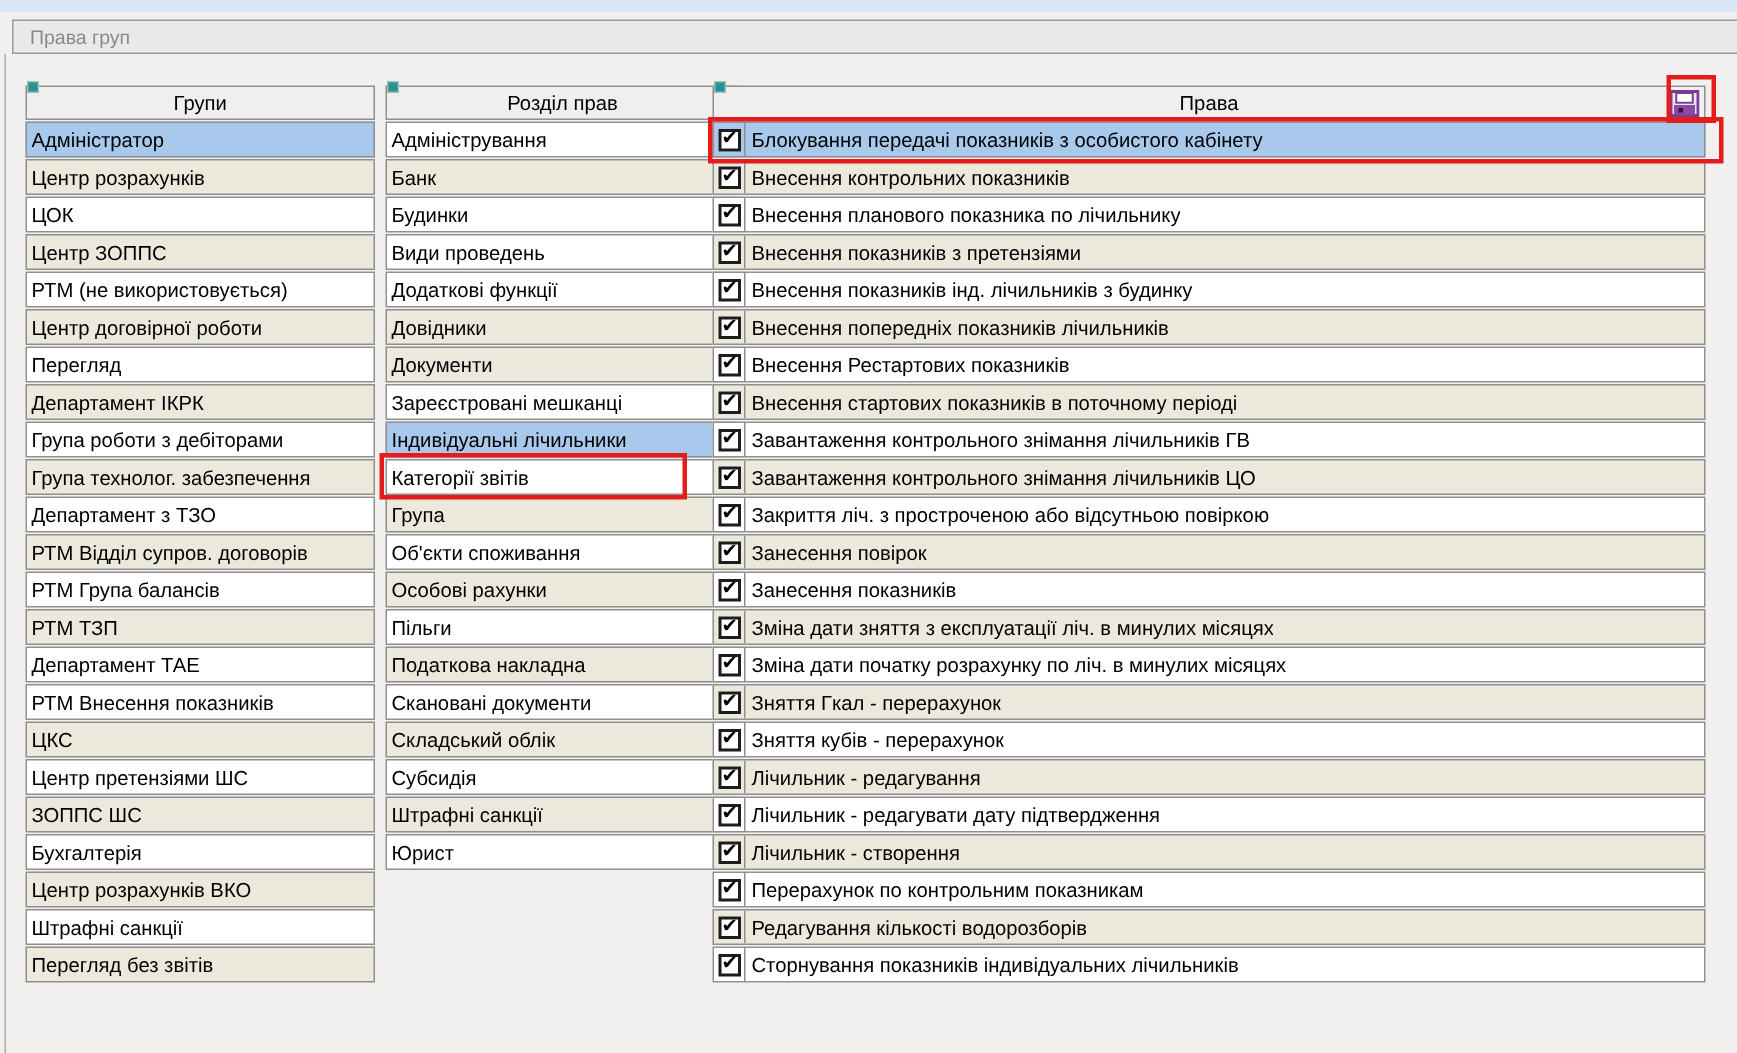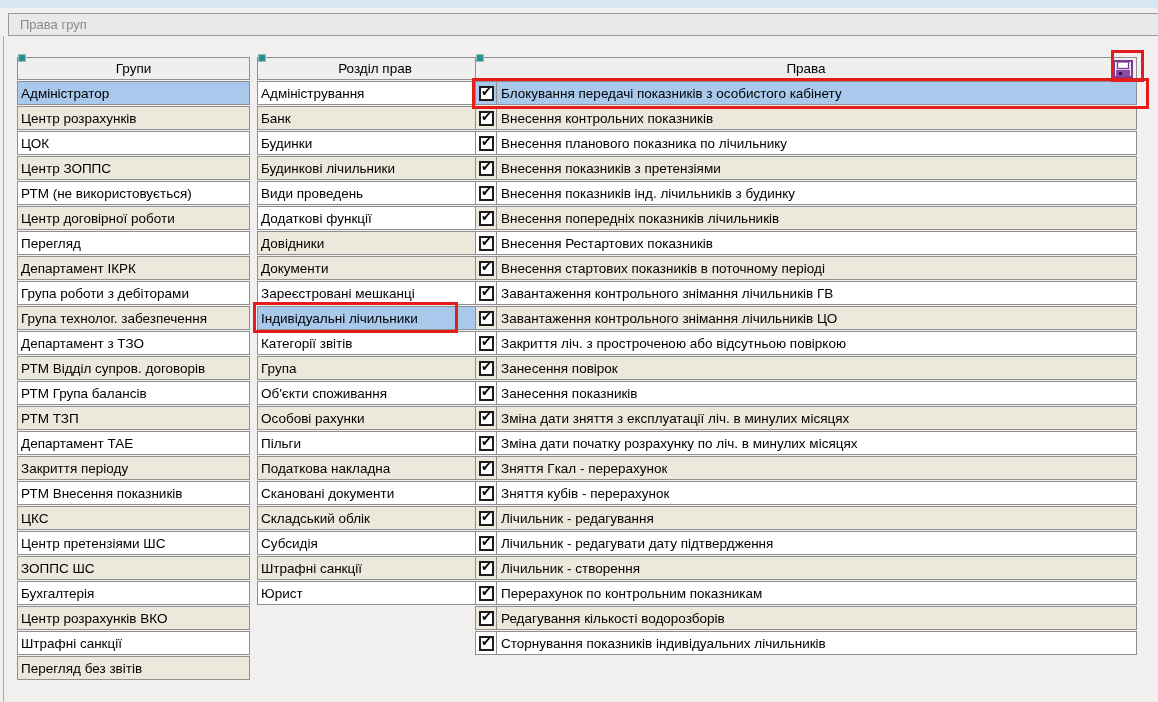--- a/index.html
+++ b/index.html
@@ -112,23 +112,20 @@
         </div>
         <div class="row">
           <span>РТМ Група балансів</span>
         </div>
         <div class="row alt">
           <span>РТМ ТЗП</span>
         </div>
         <div class="row">
           <span>Департамент ТАЕ</span>
         </div>
-        <div class="row alt">
-          <span>Закриття періоду</span>
-        </div>
         <div class="row">
           <span>РТМ Внесення показників</span>
         </div>
         <div class="row alt">
           <span>ЦКС</span>
         </div>
         <div class="row">
           <span>Центр претензіями ШС</span>
         </div>
         <div class="row alt">
@@ -156,23 +153,20 @@
     </div>
     <div class="rows" id="sections-rows">
         <div class="row">
           <span>Адміністрування</span>
         </div>
         <div class="row alt">
           <span>Банк</span>
         </div>
         <div class="row">
           <span>Будинки</span>
-        </div>
-        <div class="row alt">
-          <span>Будинкові лічильники</span>
         </div>
         <div class="row">
           <span>Види проведень</span>
         </div>
         <div class="row">
           <span>Додаткові функції</span>
         </div>
         <div class="row alt">
           <span>Довідники</span>
         </div>

